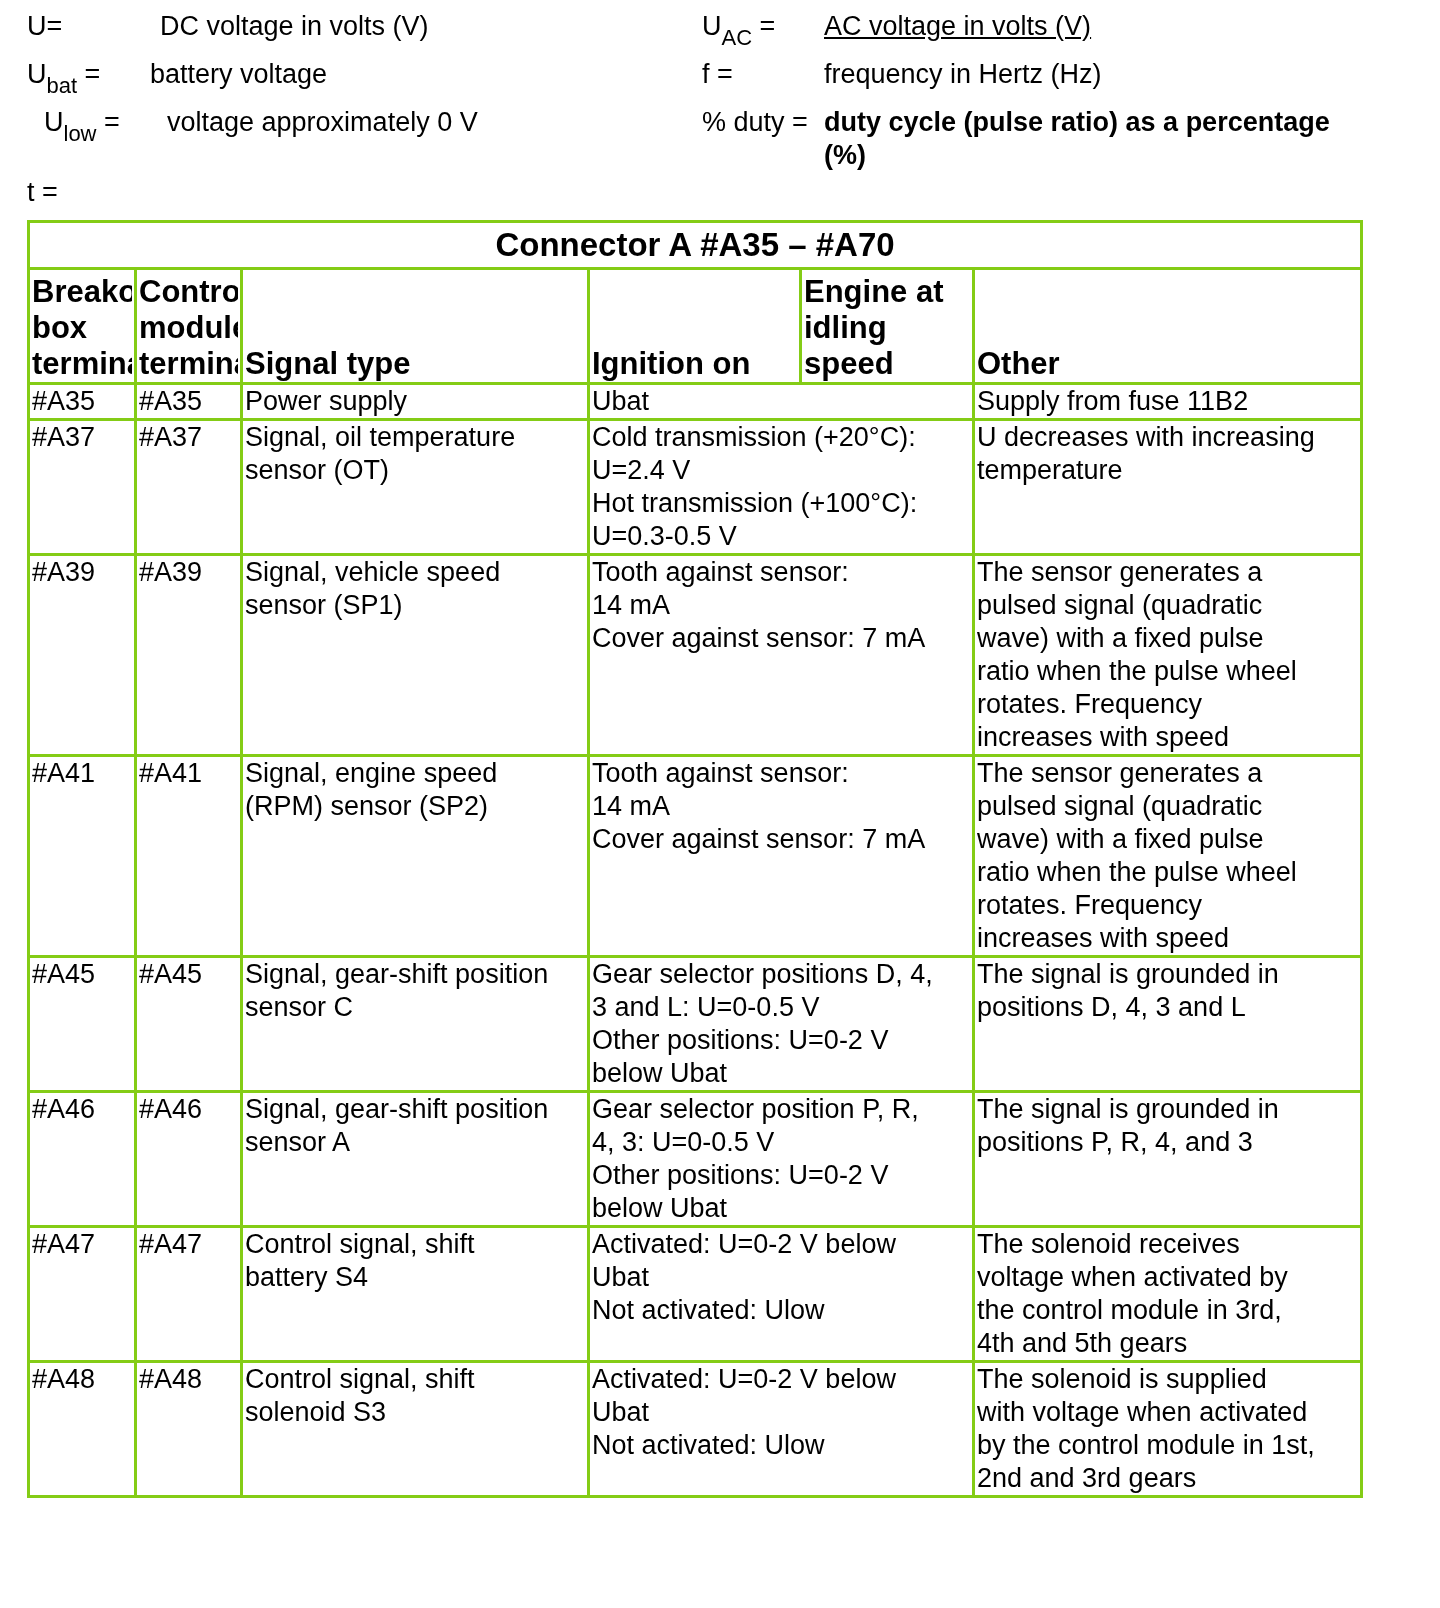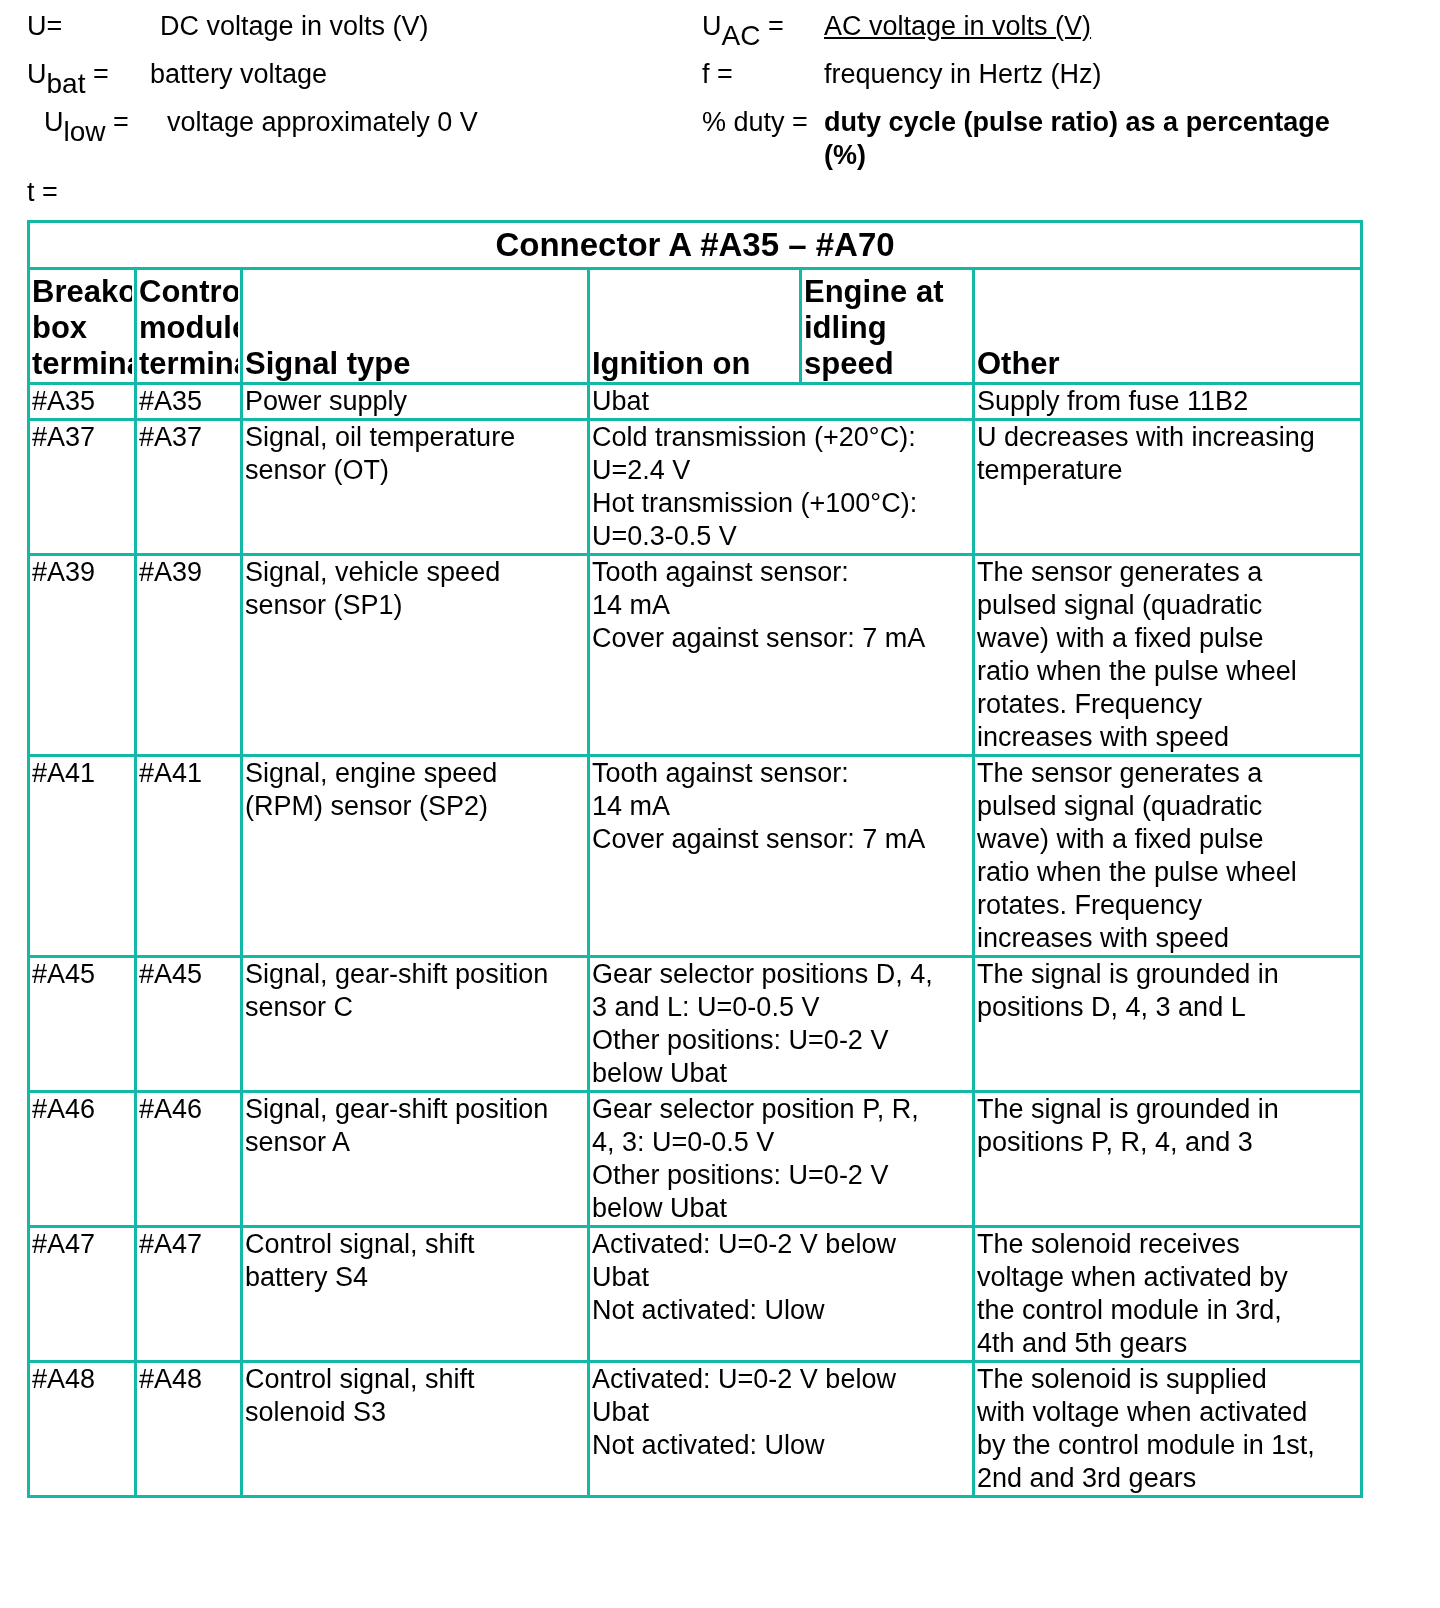--- a/index.html
+++ b/index.html
@@ -2,30 +2,30 @@
 <html><head>
 <meta charset="utf-8">
 <style>
   html, body { margin: 0; padding: 0; background: #ffffff; }
   body {
     width: 1440px; height: 1608px; position: relative; overflow: hidden;
     font-family: "Liberation Sans", sans-serif; color: #000;
   }
   .legend-item { position: absolute; font-size: 27px; line-height: 33px; }
   .legend-item .sym { position: absolute; left: 0; top: 0; white-space: nowrap; }
-  .legend-item .sym sub { font-size: 28px; vertical-align: -10px; line-height: 0; }
+  .legend-item .sym sub { font-size: 22px; vertical-align: -10px; line-height: 0; }
   .legend-item .def { position: absolute; top: 0; white-space: normal; }
 
   table.connector {
     position: absolute; left: 27px; top: 220px;
     width: 1333px; border-collapse: collapse; table-layout: fixed;
     font-size: 27px; line-height: 33px;
   }
   table.connector td, table.connector th {
-    border: 3px solid #14b8a6; padding: 0 2px; vertical-align: top;
+    border: 3px solid #84cc16; padding: 0 2px; vertical-align: top;
     text-align: left; overflow: hidden; white-space: normal;
   }
   table.connector th.title {
     text-align: center; font-weight: bold; font-size: 33px;
     height: 40px; line-height: 44px; padding: 0;
   }
   table.connector tr.head th {
     font-weight: bold; font-size: 31px; line-height: 36px;
     vertical-align: bottom; height: 110px; padding: 2px 2px 0 2px;
   }

